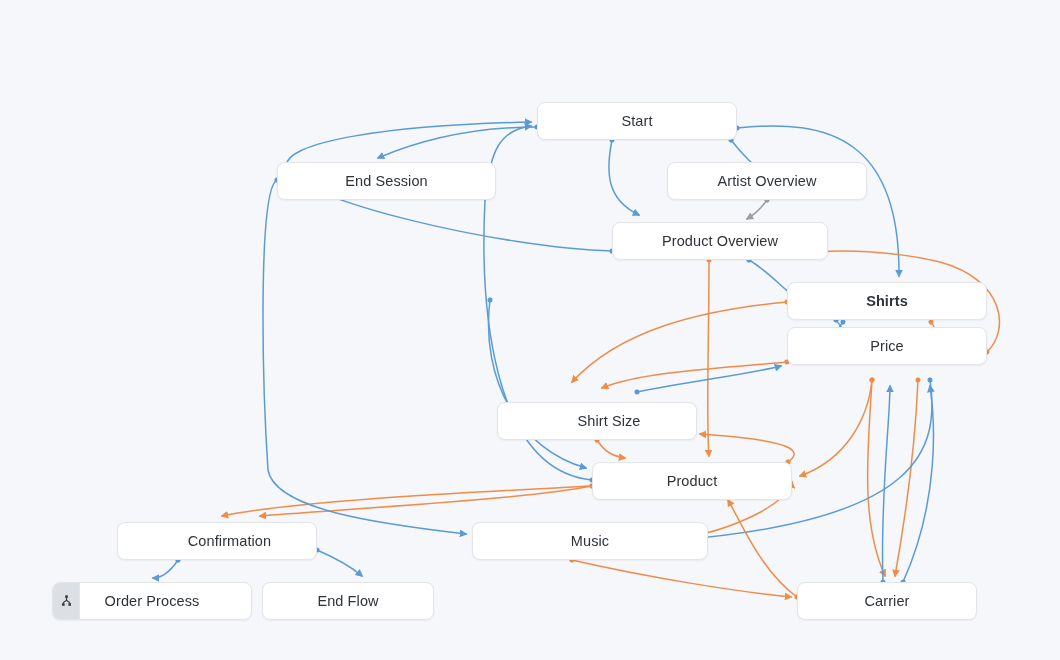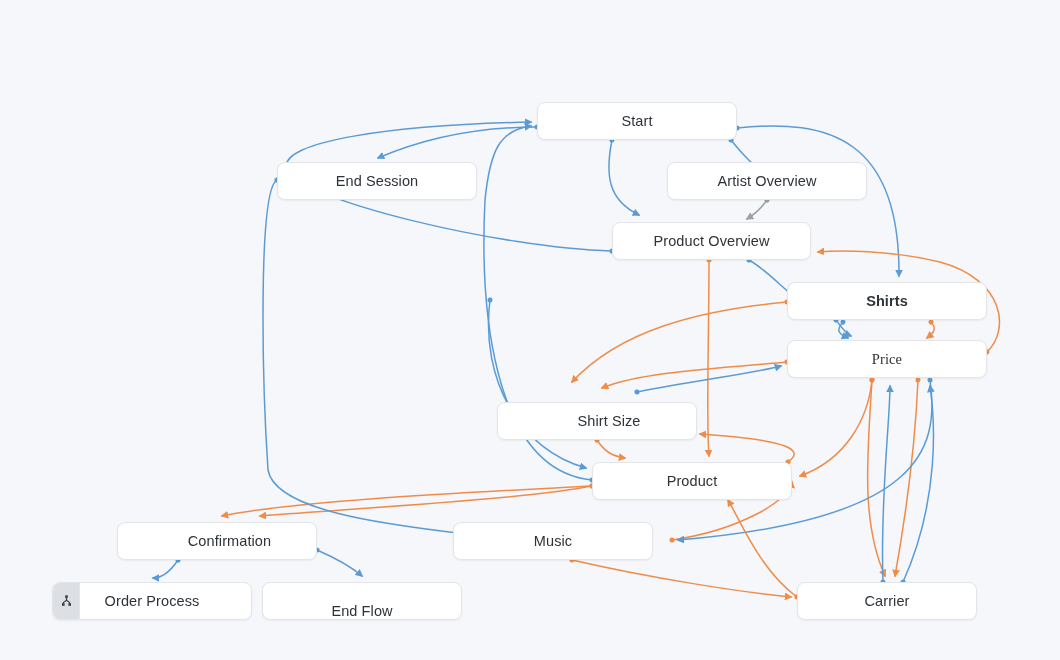--- a/index.html
+++ b/index.html
@@ -120,59 +120,59 @@
         <path d="M 903 582 C 940 500 935 420 930 386" fill="none" stroke="#5b9bd5" stroke-width="1.5" stroke-linecap="round" marker-start="url(#dot-forward)" marker-end="url(#arrow-forward)"></path>
         <path d="M 797 597 C 760 570 740 520 728 500" fill="none" stroke="#ef8c4a" stroke-width="1.5" stroke-linecap="round" marker-start="url(#dot-return)" marker-end="url(#arrow-return)"></path>
         <path d="M 277 180 C 258 190 262 380 268 470 C 275 510 380 524 466 534" fill="none" stroke="#5b9bd5" stroke-width="1.5" stroke-linecap="round" marker-start="url(#dot-forward)" marker-end="url(#arrow-forward)"></path>
       </g>
   </svg>
 
   <div id="nodes-group">
       <div class="node" style="left: 537px; top: 102px; width: 200px; height: 38px;">
         <span class="node-label">Start</span>
       </div>
-      <div class="node" style="left: 277px; top: 162px; width: 200px; height: 38px;">
+      <div class="node" style="left: 277px; top: 162px; width: 219px; height: 38px;">
         <span class="node-label">End Session</span>
       </div>
       <div class="node" style="left: 667px; top: 162px; width: 200px; height: 38px; text-align: right;">
         <span class="node-label">Artist Overview</span>
       </div>
-      <div class="node" style="left: 612px; top: 222px; width: 199px; height: 38px;">
+      <div class="node" style="left: 612px; top: 222px; width: 216px; height: 38px;">
         <span class="node-label">Product Overview</span>
       </div>
       <div class="node" style="left: 787px; top: 282px; width: 200px; height: 38px; font-weight: bold;">
         <span class="node-label">Shirts</span>
       </div>
-      <div class="node" style="left: 787px; top: 340px; width: 200px; height: 38px; font-family: Liberation Serif, serif;">
+      <div class="node" style="left: 787px; top: 327px; width: 200px; height: 38px;">
         <span class="node-label">Price</span>
       </div>
       <div class="node" style="left: 497px; top: 402px; width: 200px; height: 38px; padding-left: 24px;">
         <span class="node-label">Shirt Size</span>
       </div>
       <div class="node" style="left: 592px; top: 462px; width: 200px; height: 38px;">
         <span class="node-label">Product</span>
       </div>
       <div class="node" style="left: 117px; top: 522px; width: 200px; height: 38px; padding-left: 25px;">
         <span class="node-label">Confirmation</span>
       </div>
-      <div class="node" style="left: 453px; top: 522px; width: 200px; height: 38px;">
+      <div class="node" style="left: 472px; top: 522px; width: 236px; height: 38px;">
         <span class="node-label">Music</span>
       </div>
       <div class="node" style="left: 52px; top: 582px; width: 200px; height: 38px;">
         <div class="node-badge">
           <svg width="15" height="15" viewBox="0 0 16 16" aria-hidden="true">
             <path d="M8 4.2 V6.2 M8 6.2 C8 8 4.6 8 4.6 9.6 M8 6.2 C8 8 11.4 8 11.4 9.6" stroke="#3c4043" stroke-width="1.3" fill="none" stroke-linecap="round"></path>
             <rect x="6.6" y="1.4" width="2.8" height="2.8" fill="#3c4043"></rect>
             <rect x="3.2" y="9.8" width="2.8" height="2.8" fill="#3c4043"></rect>
             <rect x="10" y="9.8" width="2.8" height="2.8" fill="#3c4043"></rect>
           </svg>
         </div>
         <span class="node-label">Order Process</span>
       </div>
-      <div class="node" style="left: 262px; top: 582px; width: 200px; height: 38px; align-items: flex-end;">
+      <div class="node" style="left: 262px; top: 582px; width: 172px; height: 38px;">
         <span class="node-label">End Flow</span>
       </div>
       <div class="node" style="left: 797px; top: 582px; width: 180px; height: 38px;">
         <span class="node-label">Carrier</span>
       </div>
     </div>
 
 </div>
 
 </body></html>

